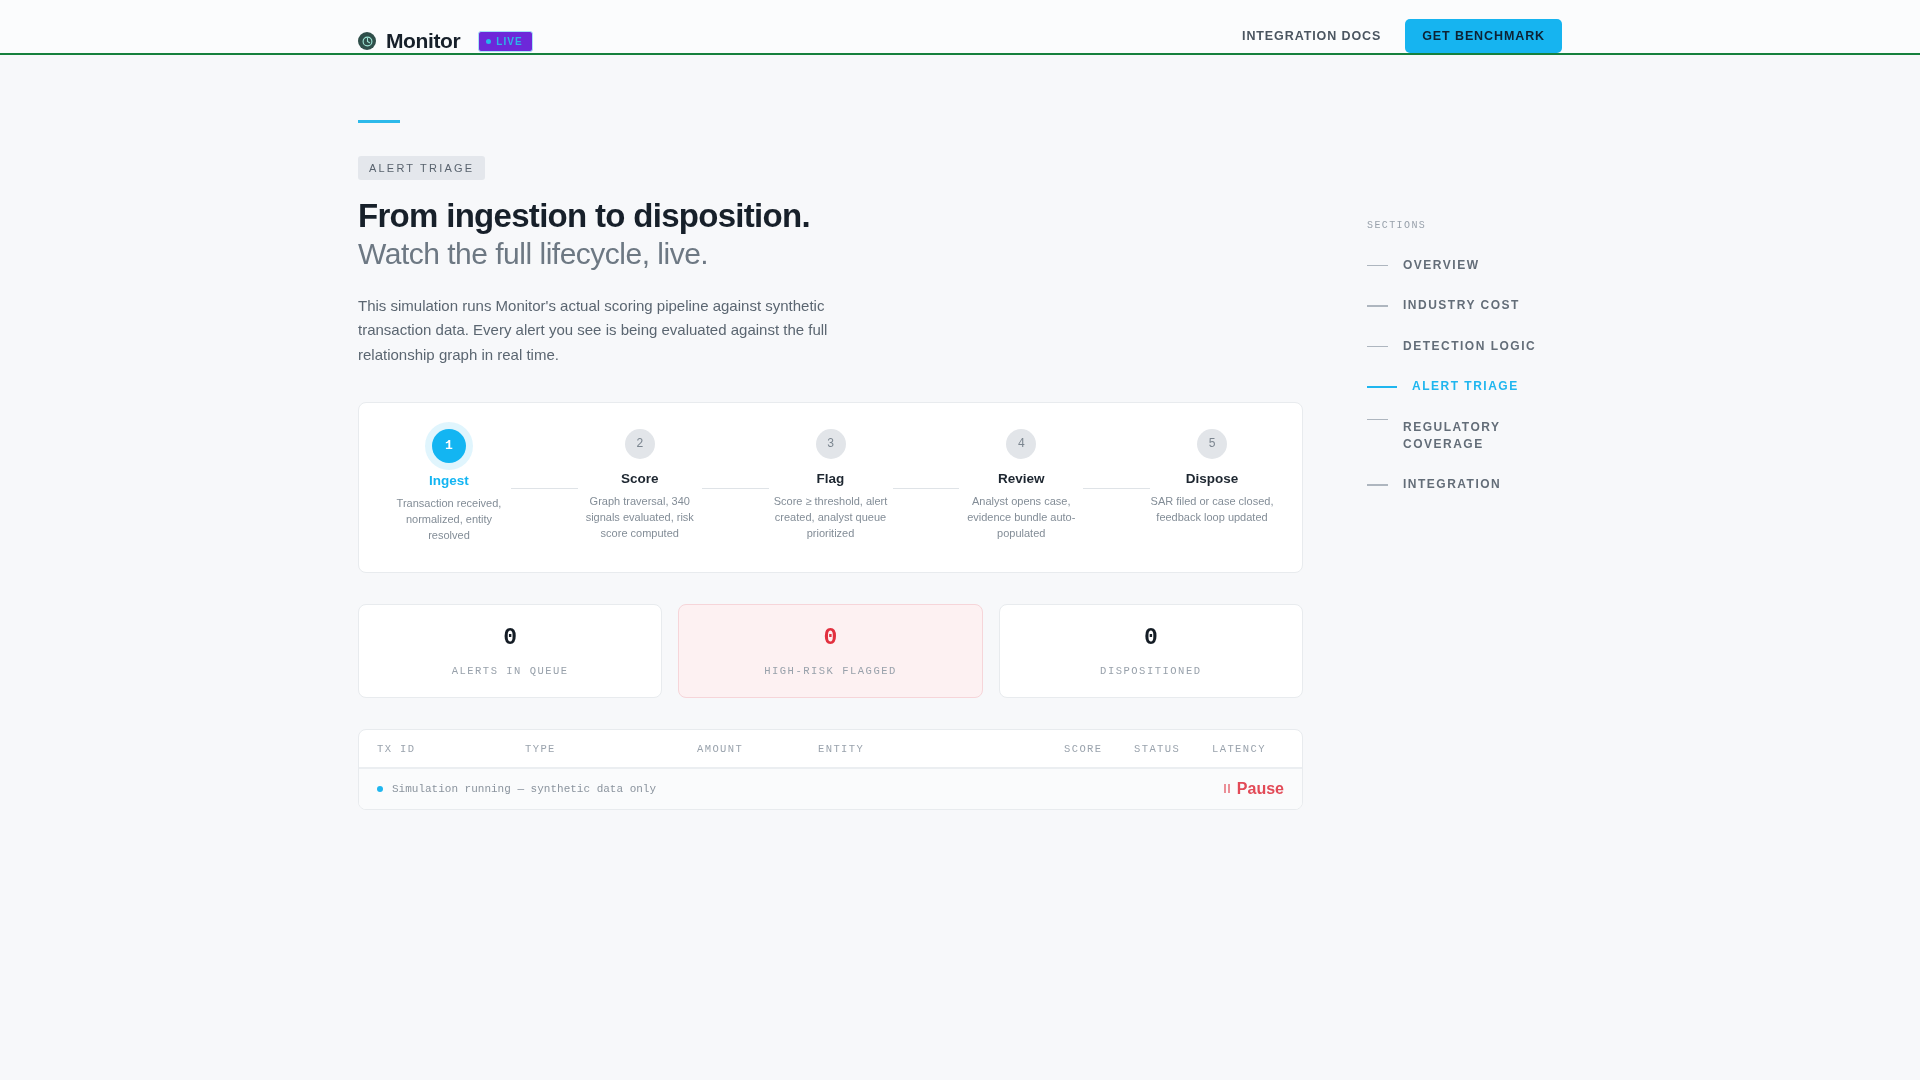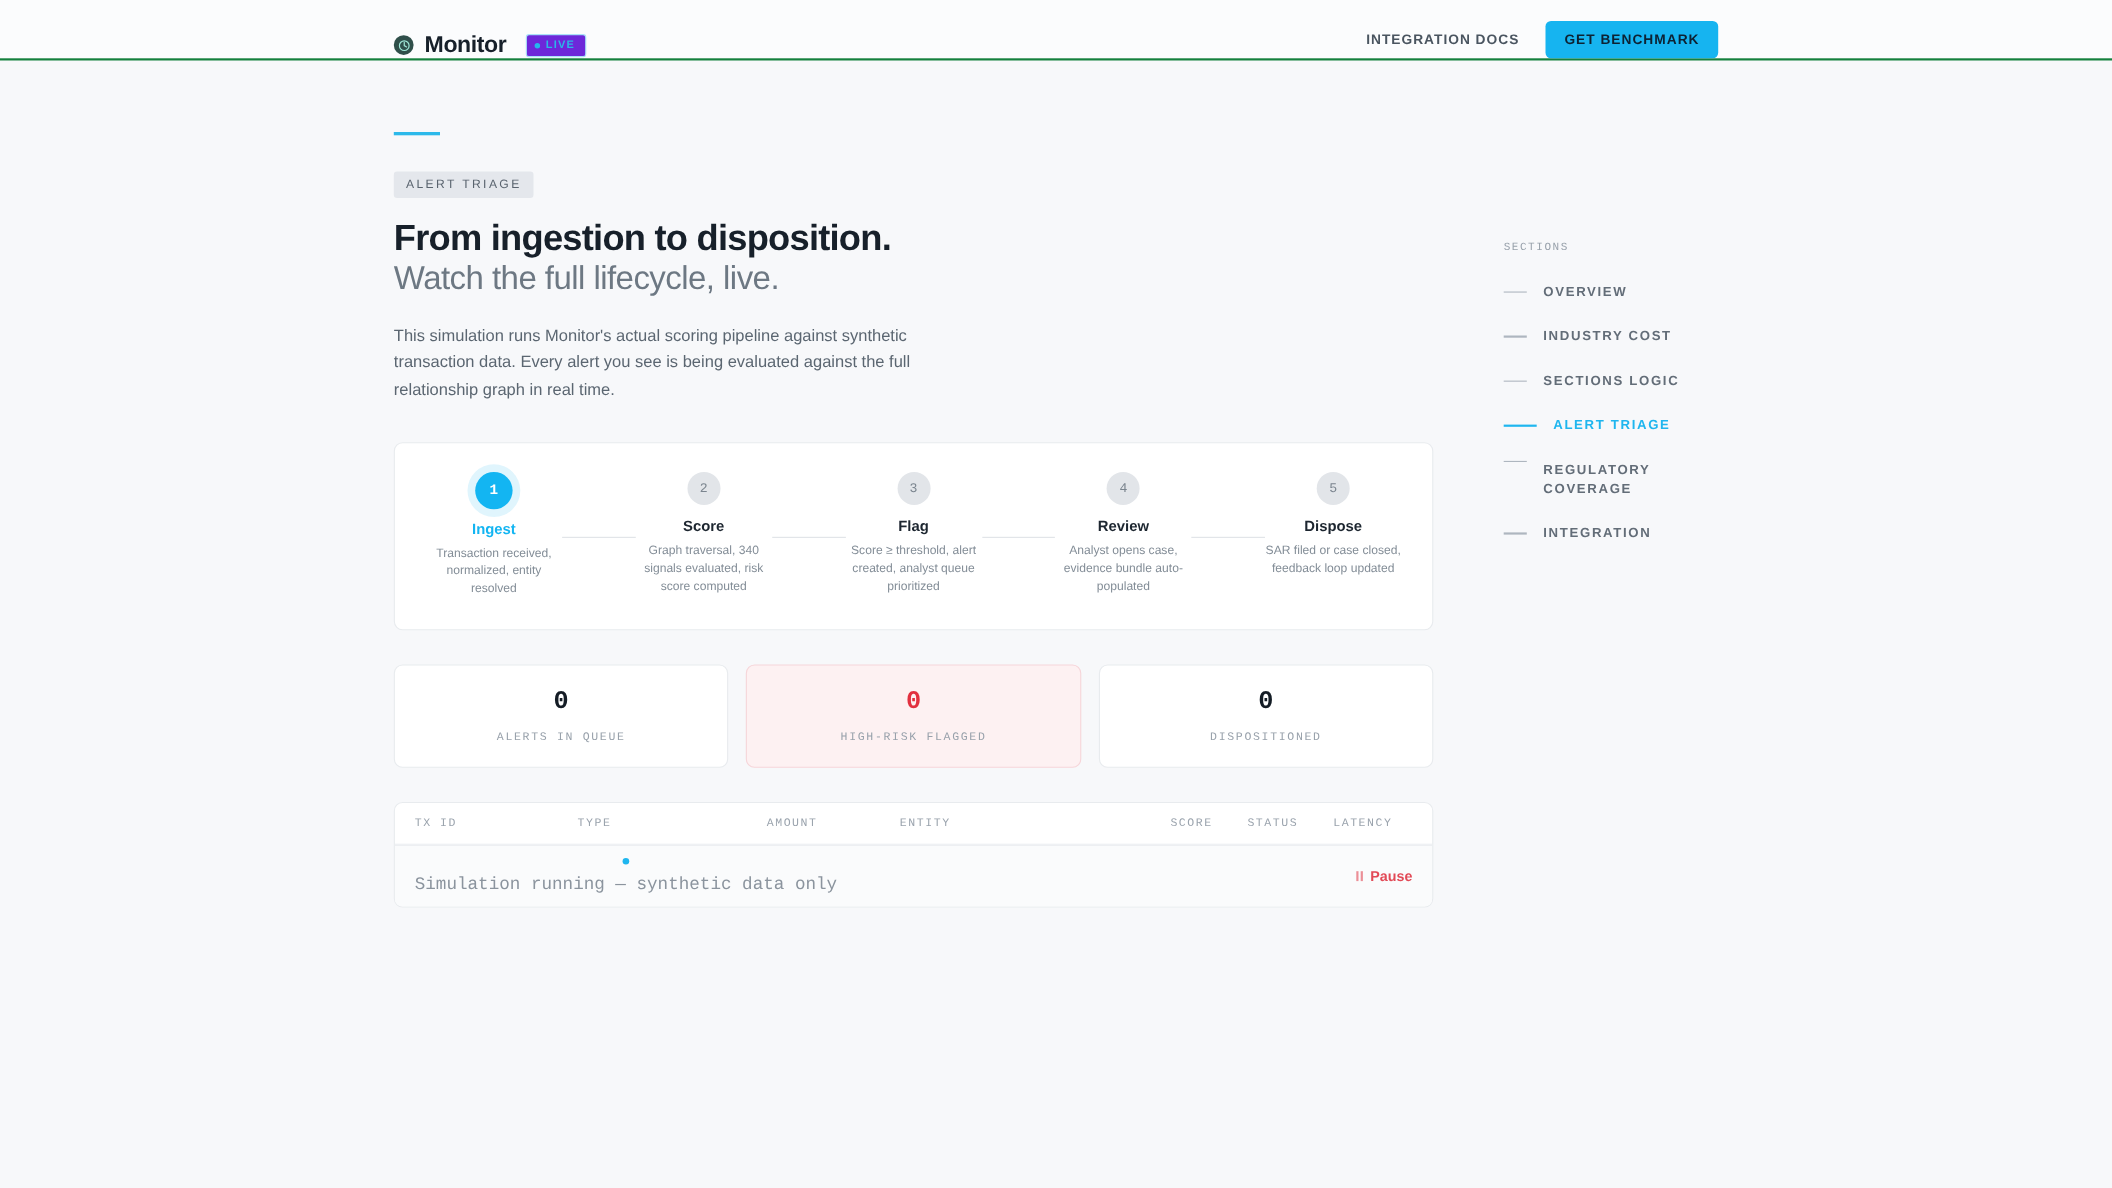--- a/index.html
+++ b/index.html
@@ -275,39 +275,38 @@
     align-items: center;
     border-top: 1px solid #ebeef1;
     background: #fafbfc;
     padding: 11px 18px;
   }
   .foot-status {
     display: flex;
     align-items: center;
     gap: 9px;
     font-family: "Liberation Mono", monospace;
-    font-size: 16px;
+    font-size: 11px;
     color: #8b949e;
-    flex-direction: column;
   }
   .foot-dot {
     width: 6px; height: 6px; border-radius: 50%;
     background: #1fb6ef; flex: none;
   }
   .pause-btn {
     margin-left: auto;
     display: flex;
     align-items: center;
     gap: 7px;
     background: none;
     border: none;
     cursor: pointer;
     padding: 0;
     font-family: "Liberation Sans", sans-serif;
-    font-size: 13px;
+    font-size: 16px;
     font-weight: bold;
     color: #e24a57;
   }
   .pause-glyph {
     display: flex;
     gap: 2px;
   }
   .pause-glyph i {
     display: block;
     width: 2px; height: 9px;
@@ -488,21 +487,21 @@
       <span class="nav-label">OVERVIEW</span>
     </a>
 
     <a href="#" class="nav-item">
       <span class="nav-dash"></span>
       <span class="nav-label">INDUSTRY COST</span>
     </a>
 
     <a href="#" class="nav-item">
       <span class="nav-dash"></span>
-      <span class="nav-label">SECTIONS LOGIC</span>
+      <span class="nav-label">DETECTION LOGIC</span>
     </a>
 
     <a href="#" class="nav-item active">
       <span class="nav-dash"></span>
       <span class="nav-label">ALERT TRIAGE</span>
     </a>
 
     <a href="#" class="nav-item two-line">
       <span class="nav-dash"></span>
       <span class="nav-label">REGULATORY COVERAGE</span>

